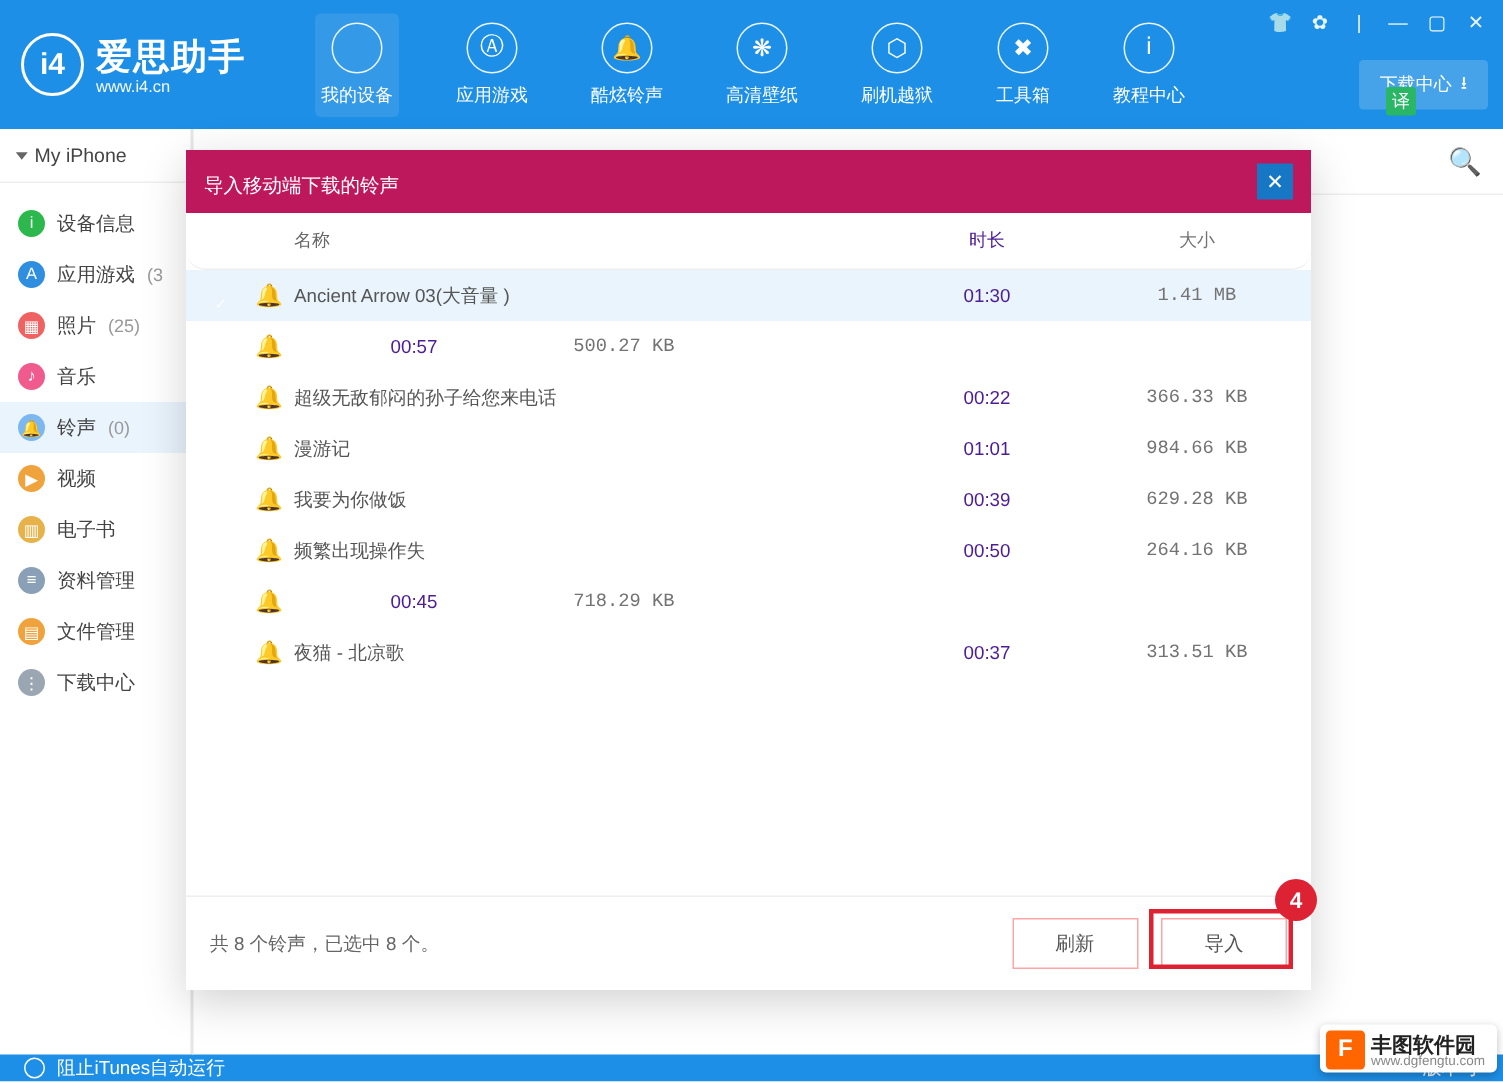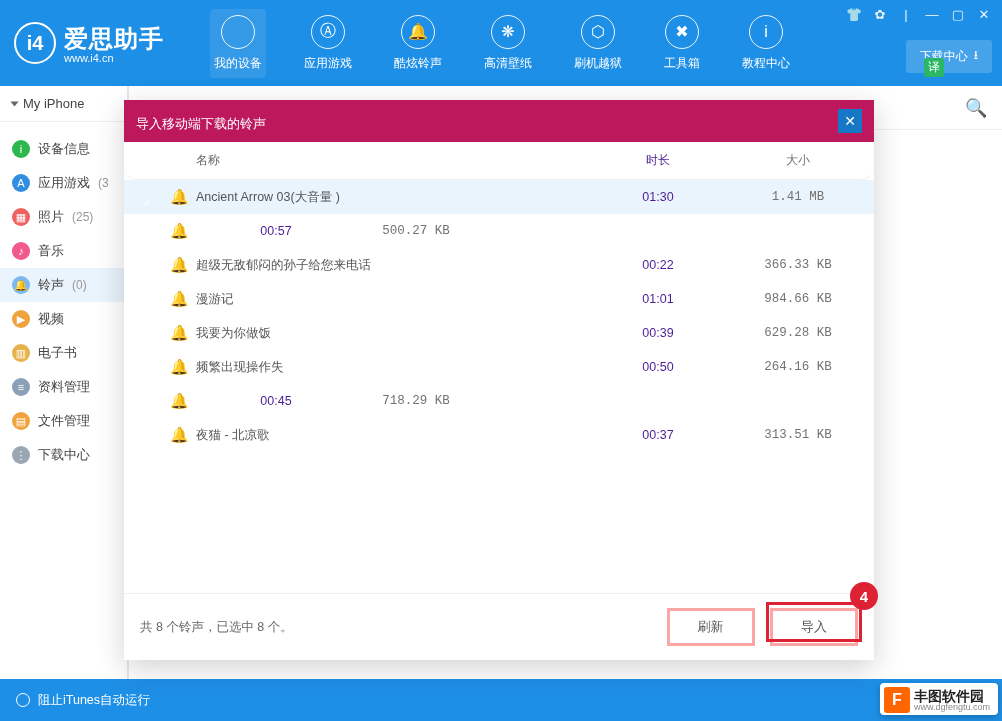--- a/index.html
+++ b/index.html
@@ -48,28 +48,28 @@
   .col-name { flex:1; }
   .col-dur { width:160px; text-align:center; color:#4c1d95;}
   .col-size { width:120px; text-align:center; color:#737373;font-family:Liberation Mono, monospace;}
   .tbl-body { flex:1; overflow:auto; }
   .row { display:flex; align-items:center; padding:8px 16px; font-size:12.5px; color:#555; }
   .row.sel { background:#eaf4fd; }
   .chk { width:16px;height:16px;border-radius:50%;background:#1e8fe6;position:relative;cursor:pointer; flex:none;}
   .chk::after { content:"✓"; color:#fff; font-size:10px; position:absolute; left:3px; top:0px; }
   .bell { color:#7bb7f0; font-size:15px; }
   .modal-foot { border-top:1px solid #eee; padding:14px 16px; display:flex; align-items:center; font-size:12.5px; color:#666; }
-  .btn { border:3px solid #fca5a5; background:#fff; padding:7px 28px; font-size:13px; color:#555; cursor:pointer; }
+  .btn { border:1px solid #fca5a5; background:#fff; padding:7px 28px; font-size:13px; color:#555; cursor:pointer; }
   .btn + .btn { margin-left:12px; }
   .foot-btns { margin-left:auto; position:relative; }
   .red-box { position:absolute; border:3px solid #d23; pointer-events:none; }
   .red-num { position:absolute; width:28px;height:28px;border-radius:50%;background:#d23;color:#fff;display:flex;align-items:center;justify-content:center;font-size:15px;font-weight:bold; }
 
   
-  .status { height:42px; background:#1e8fe6; color:#fff; font-size:12.5px; display:flex; align-items:center; padding:0 16px; }
+  .status { height:18px; background:#1e8fe6; color:#fff; font-size:12.5px; display:flex; align-items:center; padding:0 16px; }
   .status .ring { width:14px;height:14px;border:1.5px solid #fff;border-radius:50%;margin-right:8px; }
   .status .ver { margin-left:auto; }
 
   .watermark { position:absolute; right:4px; bottom:6px; background:#fff; border-radius:4px; box-shadow:0 2px 6px rgba(0,0,0,.25); padding:4px 8px 2px 4px; display:flex; align-items:center; gap:4px; font-size:11px;}
   .watermark .sq { width:26px;height:26px;background:#f60;border-radius:3px;color:#fff;display:flex;align-items:center;justify-content:center;font-weight:bold;font-size:16px; }
   .watermark .t1 { font-size:14px; font-weight:bold; color:#222; line-height:1;}
   .watermark .t2 { font-size:9px; color:#888; line-height:1;}
 </style>
 </head>
 <body>

